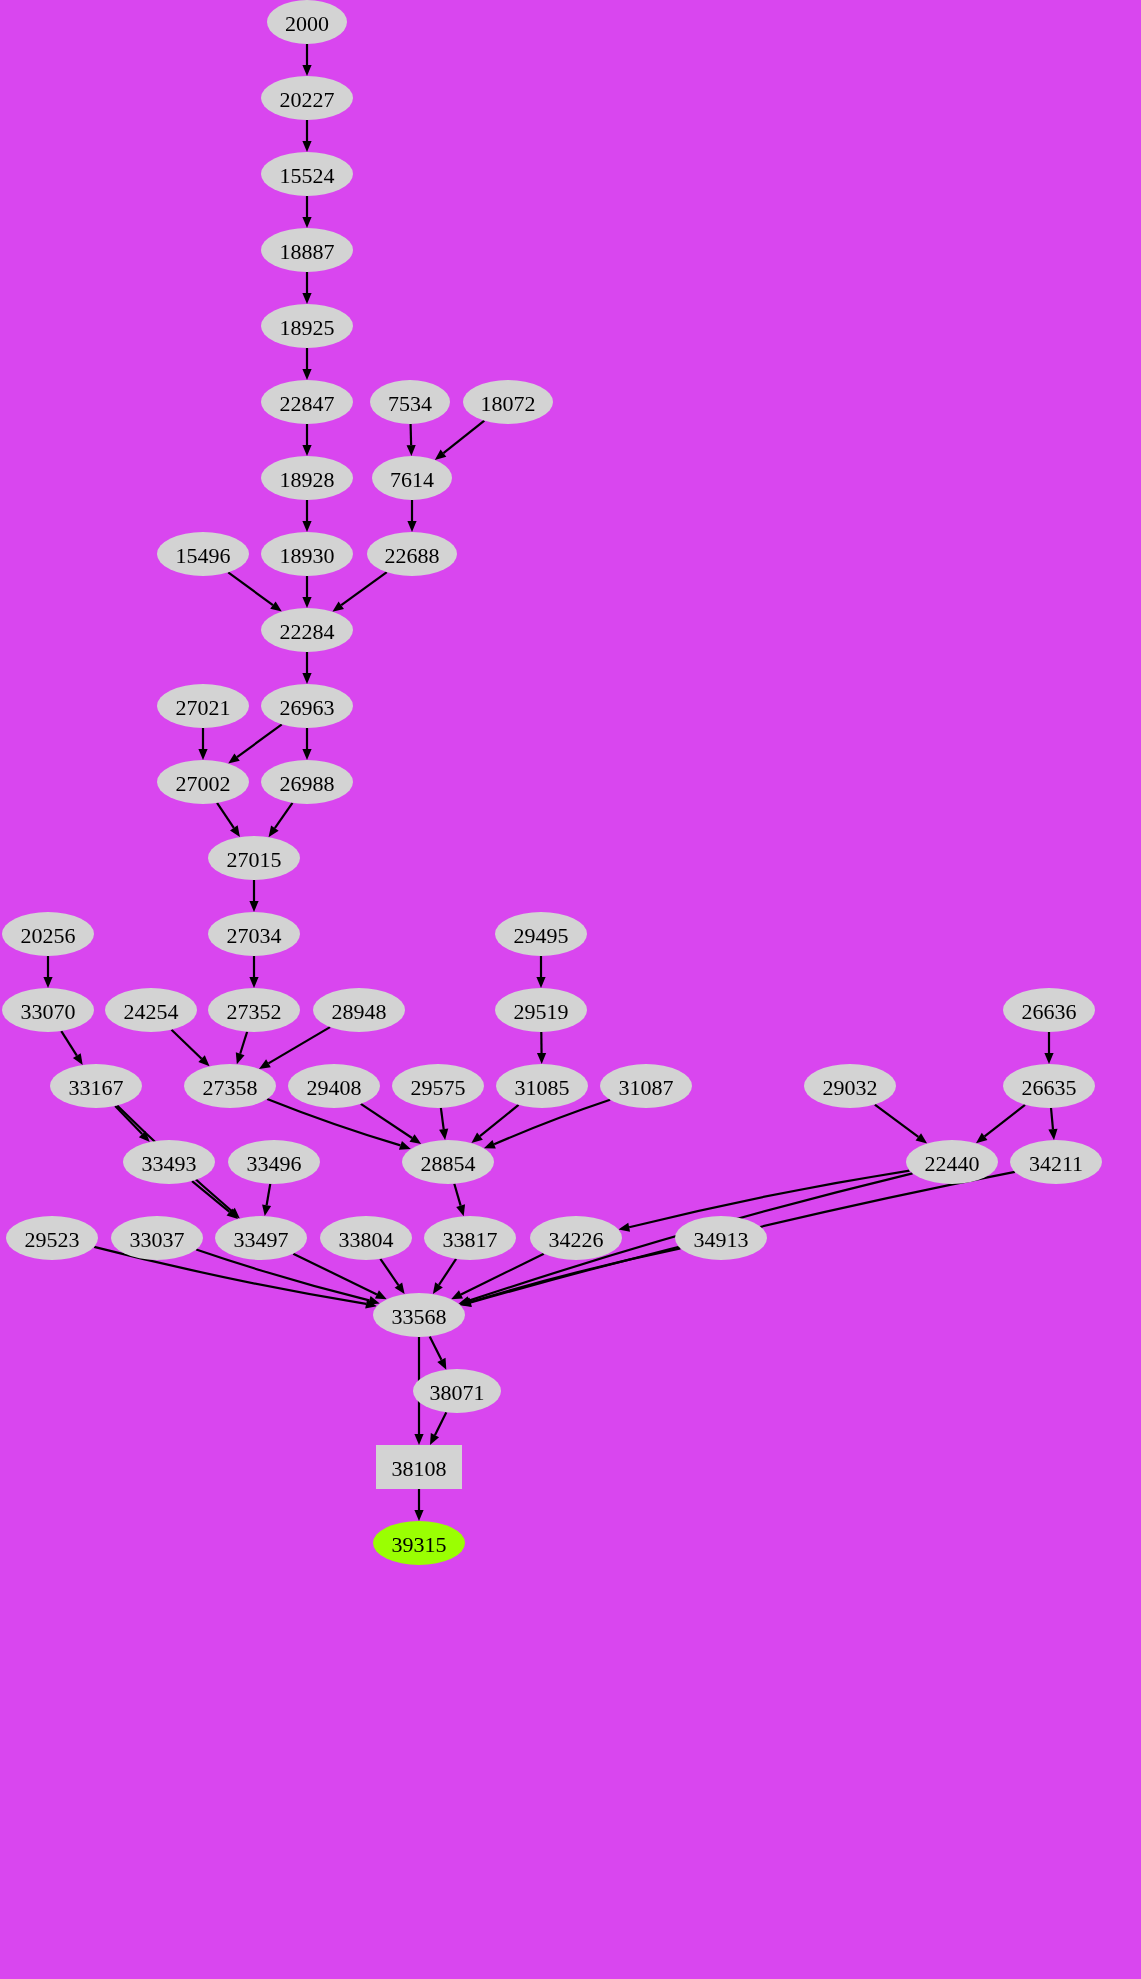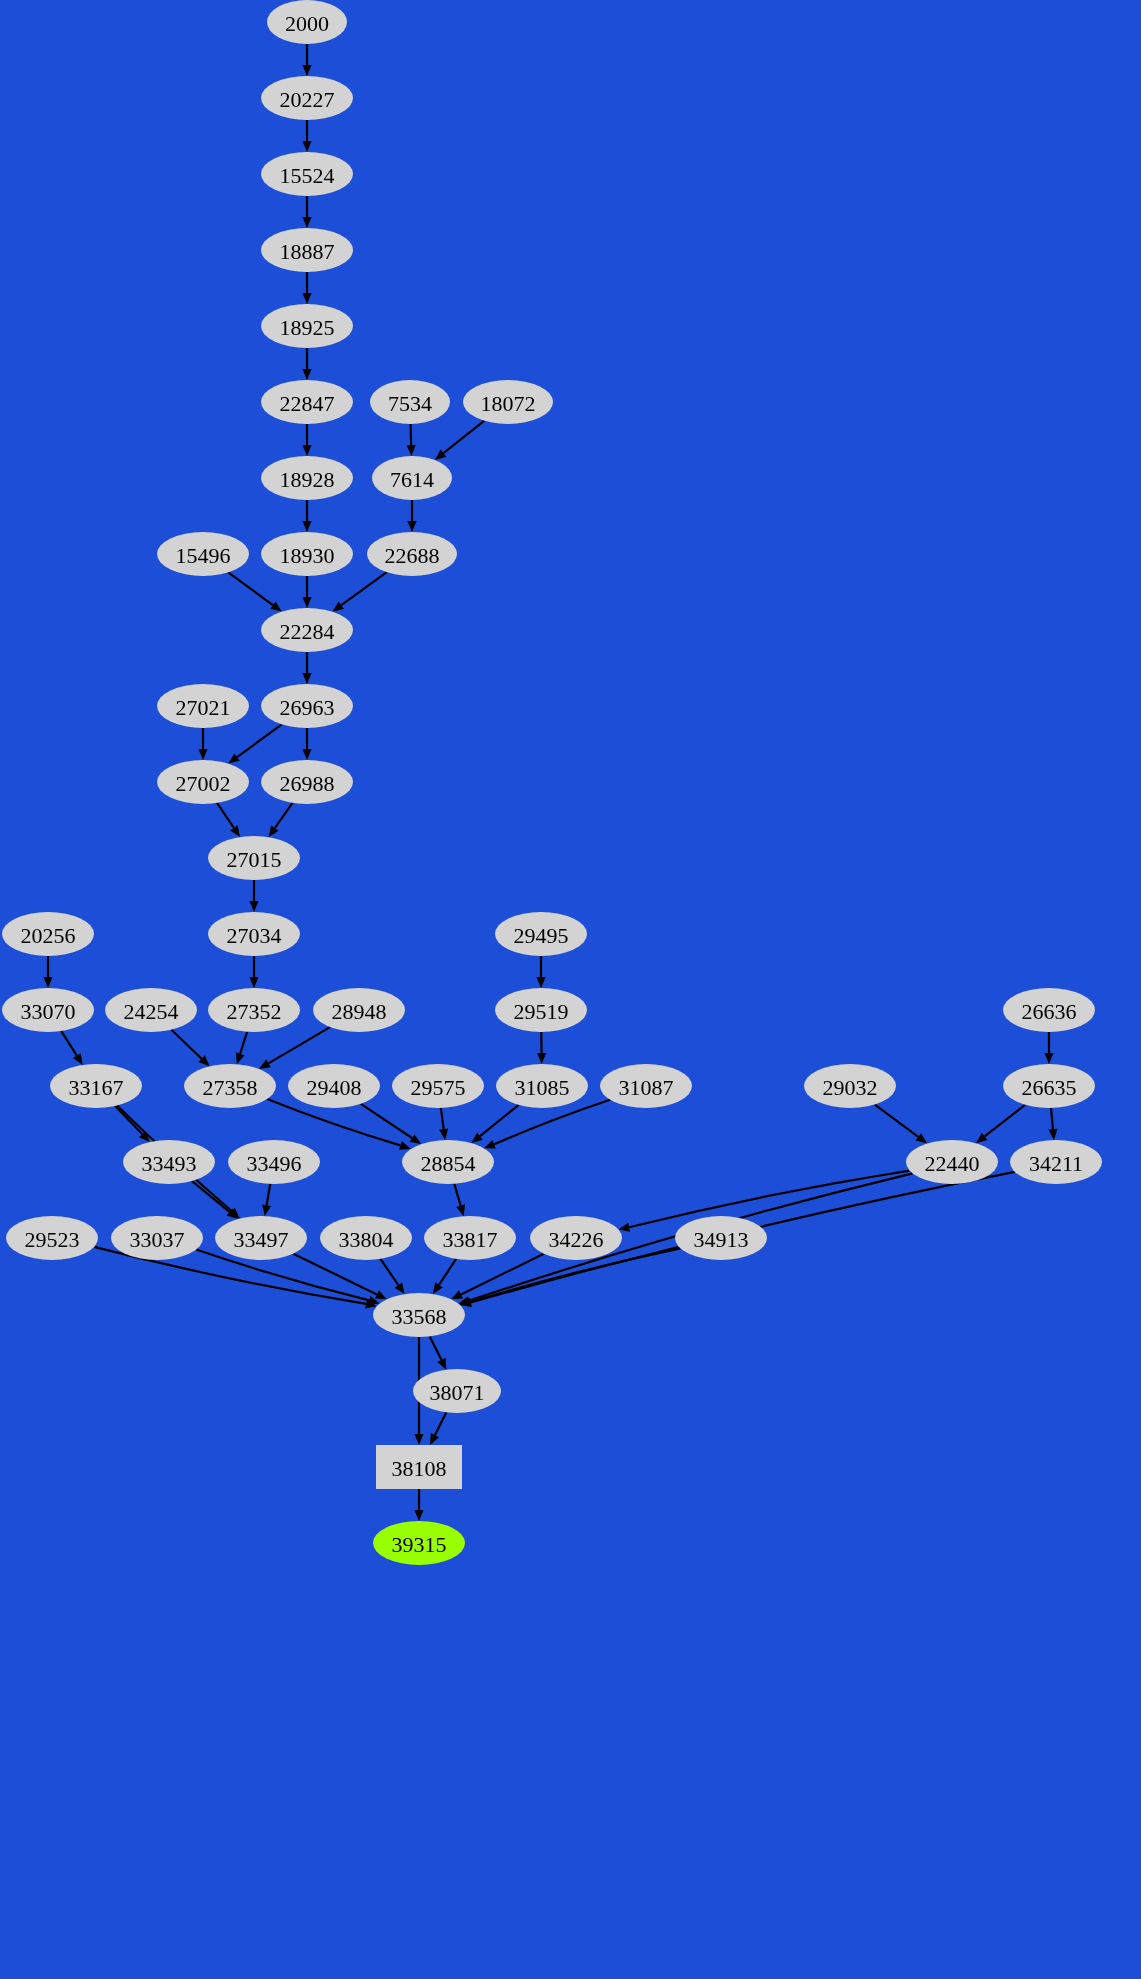--- a/index.html
+++ b/index.html
@@ -4,21 +4,21 @@
 <style>
   html, body {
     margin: 0;
     padding: 0;
     background: #ffffff;
   }
   #stage {
     position: relative;
     width: 1141px;
     height: 1979px;
-    background: #1d4ed8;
+    background: #d946ef;
     overflow: hidden;
   }
   svg#graph {
     display: block;
     width: 1141px;
     height: 1979px;
     font-family: "Liberation Serif", "DejaVu Serif", serif;
   }
   .node-shape {
     stroke: none;

